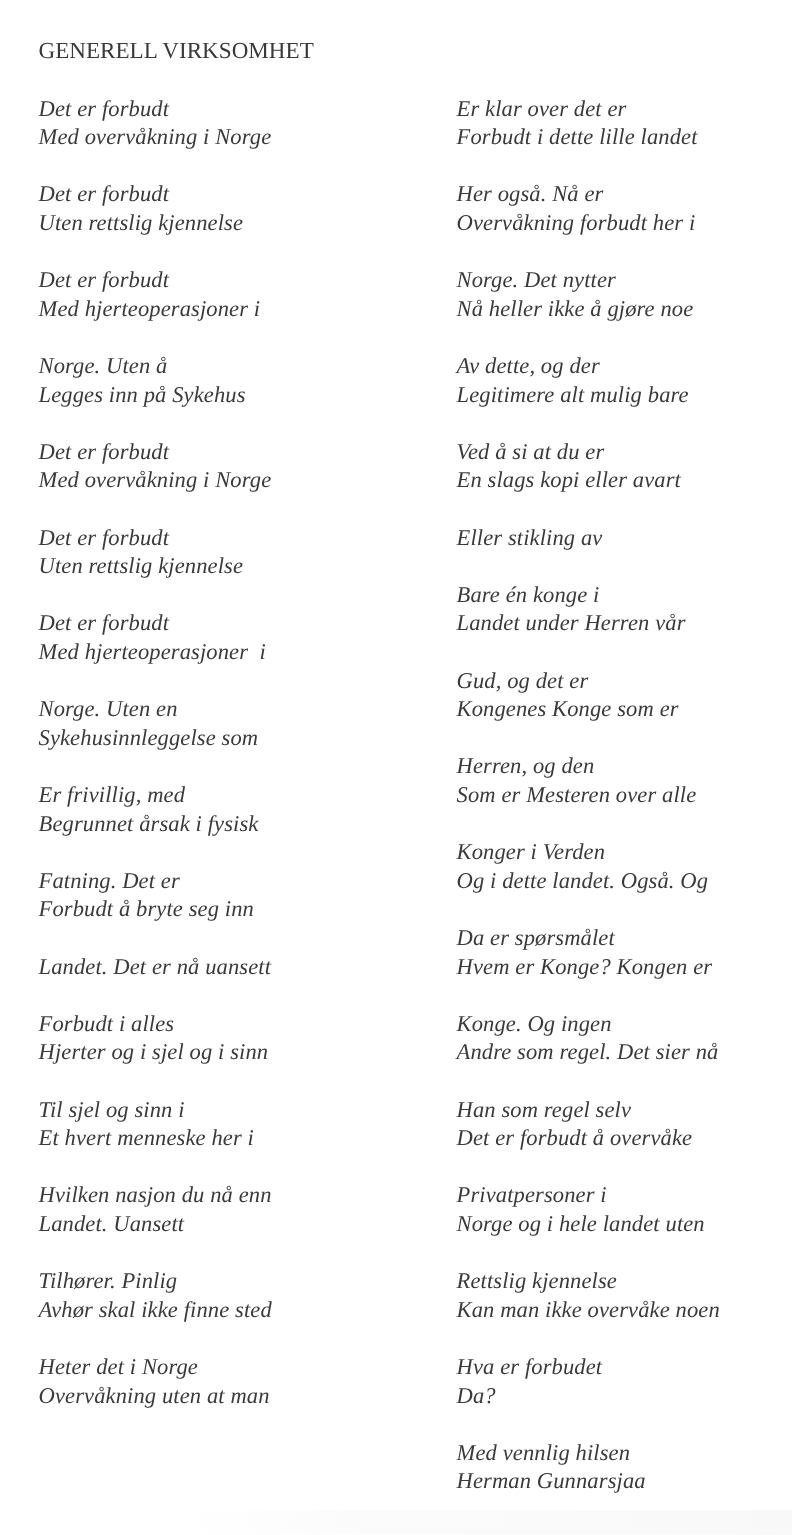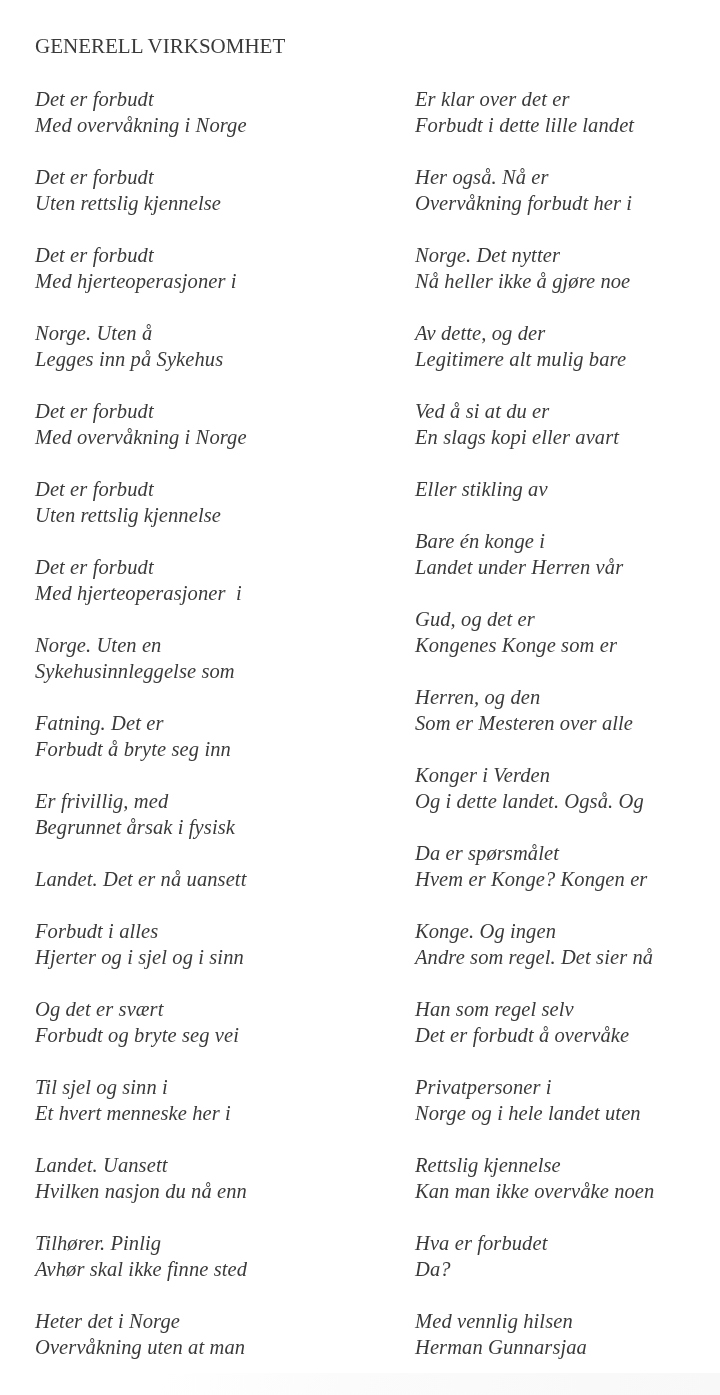--- a/index.html
+++ b/index.html
@@ -106,45 +106,41 @@
       </div>
       <div class="stanza">
         <div class="line">Det er forbudt</div>
         <div class="line">Med hjerteoperasjoner  i</div>
       </div>
       <div class="stanza">
         <div class="line">Norge. Uten en</div>
         <div class="line">Sykehusinnleggelse som</div>
       </div>
       <div class="stanza">
+        <div class="line">Er frivillig, med</div>
+        <div class="line">Begrunnet årsak i fysisk</div>
+      </div>
+      <div class="stanza">
         <div class="line">Fatning. Det er</div>
         <div class="line">Forbudt å bryte seg inn</div>
       </div>
       <div class="stanza">
-        <div class="line">Er frivillig, med</div>
-        <div class="line">Begrunnet årsak i fysisk</div>
-      </div>
-      <div class="stanza">
         <div class="line">Landet. Det er nå uansett</div>
       </div>
       <div class="stanza">
         <div class="line">Forbudt i alles</div>
         <div class="line">Hjerter og i sjel og i sinn</div>
       </div>
       <div class="stanza">
-        <div class="line">Og det er svært</div>
-        <div class="line">Forbudt og bryte seg vei</div>
-      </div>
-      <div class="stanza">
         <div class="line">Til sjel og sinn i</div>
         <div class="line">Et hvert menneske her i</div>
       </div>
       <div class="stanza">
+        <div class="line">Hvilken nasjon du nå enn</div>
         <div class="line">Landet. Uansett</div>
-        <div class="line">Hvilken nasjon du nå enn</div>
       </div>
       <div class="stanza">
         <div class="line">Tilhører. Pinlig</div>
         <div class="line">Avhør skal ikke finne sted</div>
       </div>
       <div class="stanza">
         <div class="line">Heter det i Norge</div>
         <div class="line">Overvåkning uten at man</div>
       </div>
     </div>

